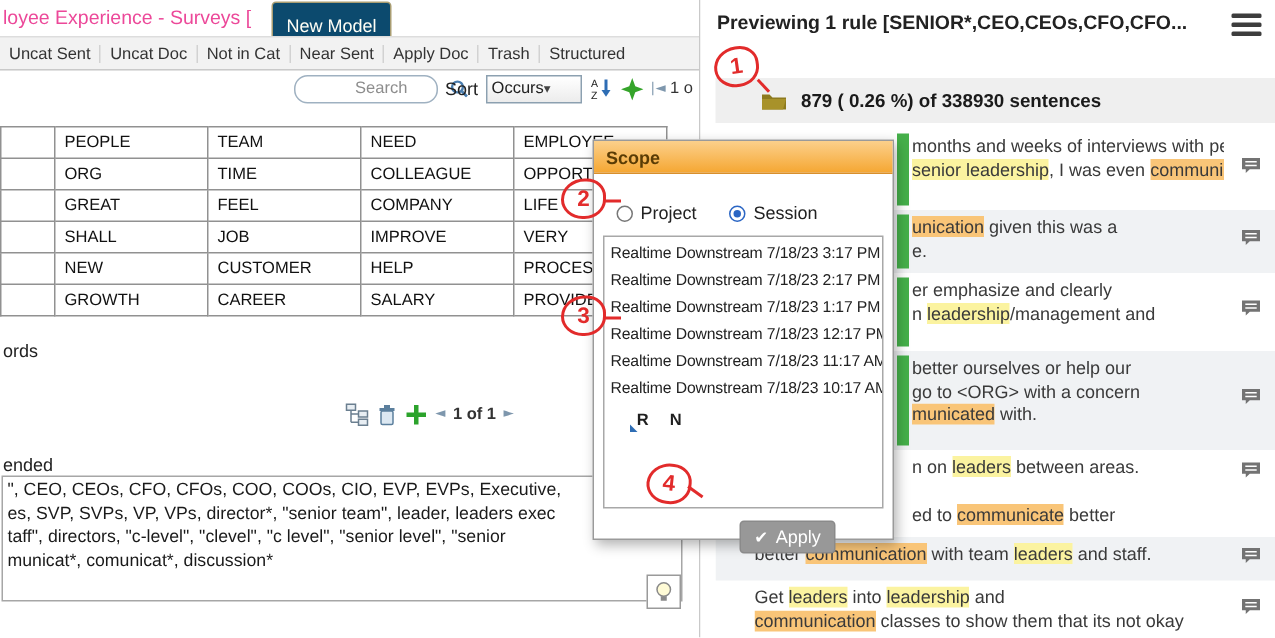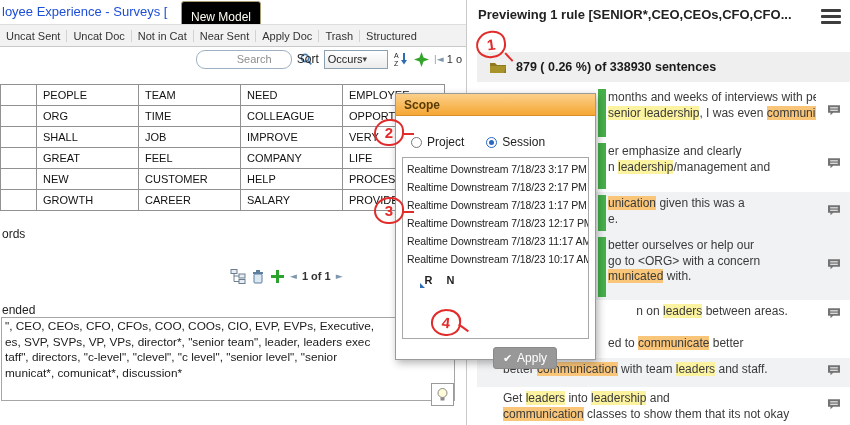--- a/index.html
+++ b/index.html
@@ -2,23 +2,23 @@
 <html><head>
 <meta charset="utf-8">
 <style>
   html,body{margin:0;padding:0;}
   body{width:850px;height:425px;position:relative;overflow:hidden;background:#fff;
        font-family:"Liberation Sans","DejaVu Sans",sans-serif;color:#222;}
 
   
   .left-panel{position:absolute;left:0;top:0;width:466px;height:425px;background:#fff;
               border-right:1px solid #c9c9c9;}
-  .model-title{position:absolute;left:2px;top:4px;font-size:13px;color:#1d4ed8;white-space:nowrap;}
+  .model-title{position:absolute;left:2px;top:4px;font-size:13px;color:#ec4899;white-space:nowrap;}
   .new-model-btn{position:absolute;left:181px;top:1px;height:31px;line-height:18px;padding:0 9px;
-                 background:#000000;border:1px solid #a99d72;border-radius:3px;color:#fffef5;
+                 background:#0c4a6e;border:1px solid #a99d72;border-radius:3px;color:#fffef5;
                  font-size:12px;cursor:pointer;font-family:inherit;}
   .tab-bar{position:absolute;left:0;top:24px;width:466px;height:21px;background:#f2f2f2;
            border-top:1px solid #ddd;border-bottom:1px solid #c9c9c9;display:flex;align-items:center;
            font-size:11px;color:#333;overflow:hidden;}
   .tab{padding:0 6px;border-right:1px solid #d2d2d2;line-height:12px;white-space:nowrap;cursor:pointer;}
   .tab:last-child{border-right:none;}
   .toolbar{position:absolute;left:0;top:47px;width:462px;height:24px;display:flex;align-items:center;
            justify-content:flex-end;gap:5px;}
   .search-box{width:82px;height:17px;border:1px solid #9fb1c1;border-radius:9px;display:flex;
               align-items:center;padding:0 5px 0 7px;gap:3px;background:#fff;}
@@ -56,28 +56,28 @@
                     border-top:5px solid transparent;}
 
   
   .right-panel{position:absolute;left:467px;top:0;right:0;height:425px;background:#fff;}
   .preview-title{position:absolute;left:11px;top:7px;width:335px;font-size:13px;font-weight:bold;
                  color:#222;white-space:nowrap;overflow:hidden;}
   .hamburger{position:absolute;right:9px;top:9px;width:20px;height:15px;display:flex;flex-direction:column;
              justify-content:space-between;cursor:pointer;}
   .hamburger div{height:3px;background:#3d3d3d;border-radius:1px;}
   .stats-row{position:absolute;left:10px;right:0;top:52px;height:30px;background:#efefef;display:flex;
-             align-items:center;padding-left:12px;gap:9px;font-size:12.5px;font-weight:bold;color:#1a1a1a;}
+             align-items:center;padding-left:30px;gap:9px;font-size:12.5px;font-weight:bold;color:#1a1a1a;}
   .sentences{position:absolute;left:10px;right:0;top:86px;bottom:0;overflow:hidden;}
   .srow{position:relative;padding:4px 34px 4px 26px;font-size:12px;line-height:15.5px;color:#3a3a3a;}
   .srow.shaded{background:#f0f2f4;}
   .srow.clipped{padding-left:131px;}
   .s1{min-height:54px;box-sizing:border-box;} .s2{min-height:42px;box-sizing:border-box;}
   .s3{min-height:52px;box-sizing:border-box;} .s4{min-height:66px;box-sizing:border-box;}
-  .s5{min-height:32px;box-sizing:border-box;text-align:center;} .s6{min-height:26px;box-sizing:border-box;}
+  .s5{min-height:32px;box-sizing:border-box;} .s6{min-height:26px;box-sizing:border-box;}
   .s7{min-height:29px;box-sizing:border-box;} .s8{min-height:38px;box-sizing:border-box;}
   .sline{white-space:nowrap;overflow:hidden;}
   .mbar{position:absolute;left:121px;top:3px;bottom:3px;width:8px;background:#45b04a;}
   .comment{position:absolute;right:9px;top:50%;transform:translateY(-50%);cursor:pointer;}
   .hl-y{background:#fbf3a0;}
   .hl-o{background:#f9c578;}
 
   
   .scope-popup{position:absolute;left:395px;top:93px;width:201px;height:267px;background:#fff;
                border:1px solid #9a9a9a;box-shadow:2px 3px 8px rgba(0,0,0,.3);z-index:20;box-sizing:border-box;}
@@ -172,31 +172,31 @@
         </tr>
         <tr>
           <td class="stub"></td>
           <td>ORG</td>
           <td>TIME</td>
           <td>COLLEAGUE</td>
           <td>OPPORTUN</td>
         </tr>
         <tr>
           <td class="stub"></td>
+          <td>GREAT</td>
+          <td>FEEL</td>
+          <td>COMPANY</td>
+          <td>LIFE</td>
+        </tr>
+        <tr>
+          <td class="stub"></td>
           <td>SHALL</td>
           <td>JOB</td>
           <td>IMPROVE</td>
           <td>VERY</td>
-        </tr>
-        <tr>
-          <td class="stub"></td>
-          <td>GREAT</td>
-          <td>FEEL</td>
-          <td>COMPANY</td>
-          <td>LIFE</td>
         </tr>
         <tr>
           <td class="stub"></td>
           <td>NEW</td>
           <td>CUSTOMER</td>
           <td>HELP</td>
           <td>PROCESS</td>
         </tr>
         <tr>
           <td class="stub"></td>
@@ -275,34 +275,34 @@
       <div class="srow s1 clipped">
         <div class="mbar"></div>
         <div class="sline"><span>months and weeks of interviews with people</span></div>
         <div class="sline"><span class="hl-y">senior leadership</span><span>, I was even </span><span class="hl-o">communicated</span></div>
         <span class="comment"><svg width="14" height="13" viewBox="0 0 14 13">
             <path d="M1 1h12v7.5H6.2L3.5 11V8.5H1z" fill="#737373"></path>
             <line x1="3.2" y1="3.6" x2="10.8" y2="3.6" stroke="#fff" stroke-width="1"></line>
             <line x1="3.2" y1="6" x2="10.8" y2="6" stroke="#fff" stroke-width="1"></line>
           </svg></span>
       </div>
+      <div class="srow s2 shaded clipped">
+        <div class="mbar"></div>
+        <div class="sline"><span class="hl-o">unication</span><span> given this was a</span></div>
+        <div class="sline"><span>e.</span></div>
+        <span class="comment"><svg width="14" height="13" viewBox="0 0 14 13">
+            <path d="M1 1h12v7.5H6.2L3.5 11V8.5H1z" fill="#737373"></path>
+            <line x1="3.2" y1="3.6" x2="10.8" y2="3.6" stroke="#fff" stroke-width="1"></line>
+            <line x1="3.2" y1="6" x2="10.8" y2="6" stroke="#fff" stroke-width="1"></line>
+          </svg></span>
+      </div>
       <div class="srow s3 clipped">
         <div class="mbar"></div>
         <div class="sline"><span>er emphasize and clearly</span></div>
         <div class="sline"><span>n </span><span class="hl-y">leadership</span><span>/management and</span></div>
-        <span class="comment"><svg width="14" height="13" viewBox="0 0 14 13">
-            <path d="M1 1h12v7.5H6.2L3.5 11V8.5H1z" fill="#737373"></path>
-            <line x1="3.2" y1="3.6" x2="10.8" y2="3.6" stroke="#fff" stroke-width="1"></line>
-            <line x1="3.2" y1="6" x2="10.8" y2="6" stroke="#fff" stroke-width="1"></line>
-          </svg></span>
-      </div>
-      <div class="srow s2 shaded clipped">
-        <div class="mbar"></div>
-        <div class="sline"><span class="hl-o">unication</span><span> given this was a</span></div>
-        <div class="sline"><span>e.</span></div>
         <span class="comment"><svg width="14" height="13" viewBox="0 0 14 13">
             <path d="M1 1h12v7.5H6.2L3.5 11V8.5H1z" fill="#737373"></path>
             <line x1="3.2" y1="3.6" x2="10.8" y2="3.6" stroke="#fff" stroke-width="1"></line>
             <line x1="3.2" y1="6" x2="10.8" y2="6" stroke="#fff" stroke-width="1"></line>
           </svg></span>
       </div>
       <div class="srow s4 shaded clipped">
         <div class="mbar"></div>
         <div class="sline"><span>better ourselves or help our</span></div>
         <div class="sline"><span>go to &lt;ORG&gt; with a concern</span></div>

